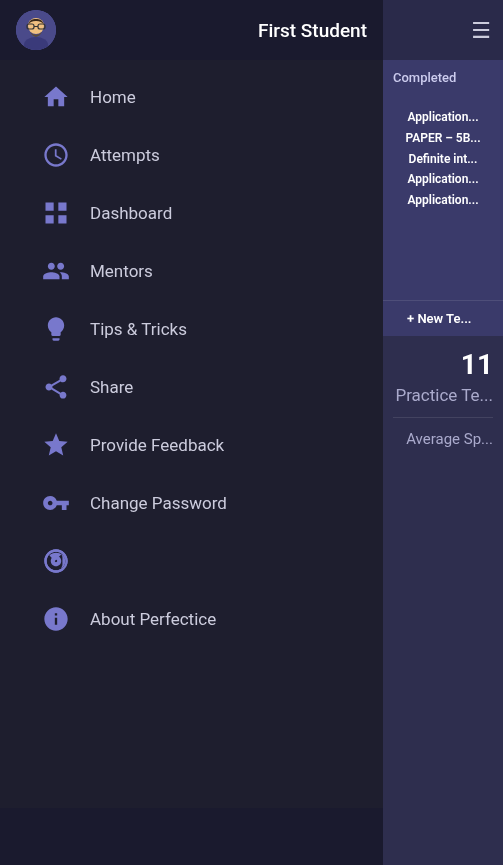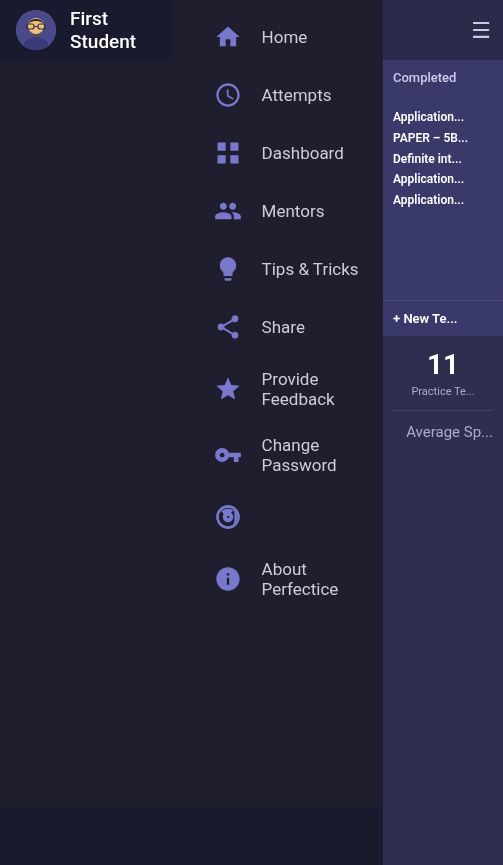--- a/index.html
+++ b/index.html
@@ -11,22 +11,24 @@
       display: flex;
       background: #1a1a2e;
     }
 
     
     .sidebar {
       width: 383px;
       height: 808px;
       background: #1e1e2e;
       display: flex;
+      flex-direction: column;
       overflow-y: auto;
       flex-shrink: 0;
+      text-align: right;
     }
 
     .sidebar-header {
       display: flex;
       align-items: center;
       padding: 12px 16px;
       background: #1a1a2e;
       height: 60px;
       gap: 14px;
     }
@@ -130,36 +132,37 @@
       font-size: 13px;
       font-weight: 500;
       margin-bottom: 24px;
       white-space: nowrap;
     }
 
     .completed-items {
       display: flex;
       flex-direction: column;
       gap: 4px;
+      align-items: center;
     }
 
     .completed-item {
       color: #ffffff;
       font-size: 12px;
       font-weight: 600;
       white-space: nowrap;
       overflow: hidden;
       line-height: 1.4;
     }
 
     .new-test-btn {
       display: flex;
       align-items: center;
       gap: 4px;
-      padding: 10px 10px;
+      padding: 10px 24px;
       background: #3a3a6a;
       color: #ffffff;
       font-size: 13px;
       font-weight: 600;
       cursor: pointer;
       border-top: 1px solid rgba(255,255,255,0.1);
       white-space: nowrap;
     }
 
     .stats-section {
@@ -168,27 +171,27 @@
       display: flex;
       flex-direction: column;
       gap: 4px;
       flex: 1;
     }
 
     .stat-number {
       color: #ffffff;
       font-size: 28px;
       font-weight: bold;
-      text-align: center;
+      text-align: right;
     }
 
     .stat-label {
       color: #aaaacc;
-      font-size: 11px;
-      text-align: center;
+      font-size: 17px;
+      text-align: right;
       white-space: nowrap;
     }
 
     .stat-divider {
       height: 1px;
       background: rgba(255,255,255,0.1);
       margin: 8px 0;
     }
 
     .avg-label {

